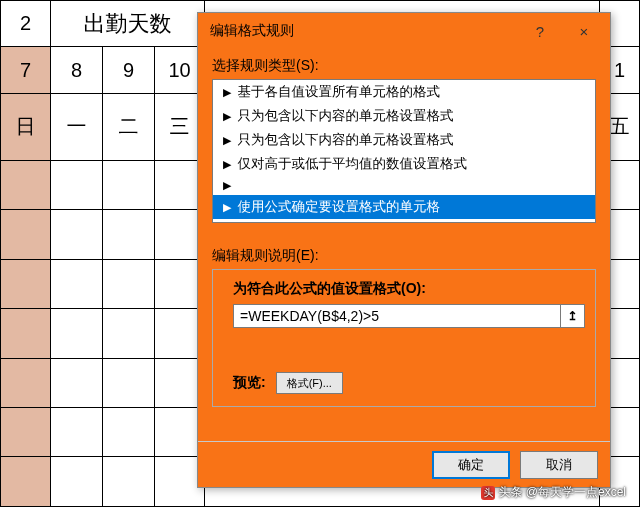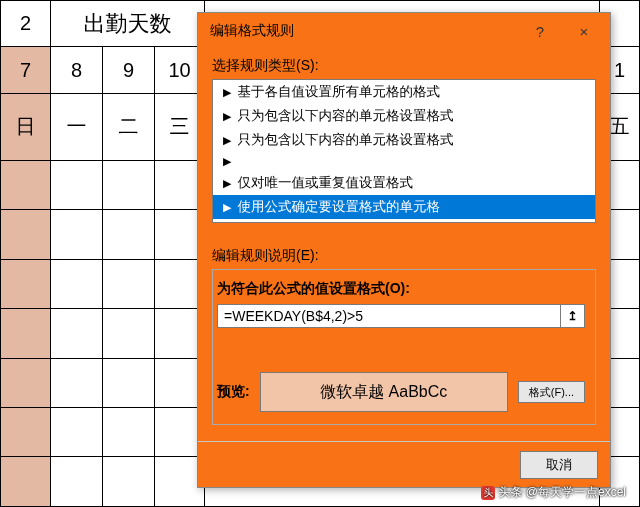--- a/index.html
+++ b/index.html
@@ -90,21 +90,21 @@
     font-size: 11px;
     color: #000;
   }
   .rule-item.selected {
     background: #0078d7;
     color: #fff;
   }
   .rule-item.selected .tri { color: #fff; }
   .section2 {
     border: 1px solid #aaa;
-    padding: 10px 10px 12px 4px;
+    padding: 10px 10px 12px 20px;
     position: relative;
   }
   .formula-label { font-weight: bold; margin-bottom: 6px; }
   .formula-row {
     display: flex;
     align-items: flex-start;
   }
   .formula-input {
     flex: 1;
     border: 1px solid #7a7a7a;
@@ -291,48 +291,46 @@
       <div class="rule-item">
           <span class="tri">▶</span>
           <span>只为包含以下内容的单元格设置格式</span>
         </div>
       <div class="rule-item">
           <span class="tri">▶</span>
           <span>只为包含以下内容的单元格设置格式</span>
         </div>
       <div class="rule-item">
           <span class="tri">▶</span>
-        </div>
-      <div class="rule-item">
-          <span class="tri">▶</span>
-          <span>仅对唯一值或重复值设置格式</span>
+          <span>仅对高于或低于平均值的数值设置格式</span>
+        </div>
+      <div class="rule-item">
+          <span class="tri">▶</span>
         </div>
       <div class="rule-item selected">
           <span class="tri">▶</span>
           <span>使用公式确定要设置格式的单元格</span>
         </div>
     </div>
 
     <div class="label" style="margin-top:24px">编辑规则说明(E):</div>
 
     <div class="section2">
       <div class="formula-label">为符合此公式的值设置格式(O):</div>
       <div class="formula-row">
         <input class="formula-input" value="=WEEKDAY(B$4,2)&gt;5" style="">
         <div class="pick-btn">
             <span>↥</span>
           </div>
       </div>
       <div class="preview-row">
         <span class="preview-label">预览:</span>
-        <div class="preview-box">
-            <span>微软卓越 AaBbCc</span>
-          </div>
         <button class="fmt-btn"><span>格式(F)...</span></button>
       </div>
     </div>
   </div>
   <div class="dlg-footer">
+    <button class="dlg-btn primary"><span>确定</span></button>
     <button class="dlg-btn"><span>取消</span></button>
   </div>
 </div>
 
 <div class="watermark"><span class="logo">头</span><span>头条 @每天学一点excel</span></div>
 
 </body></html>

